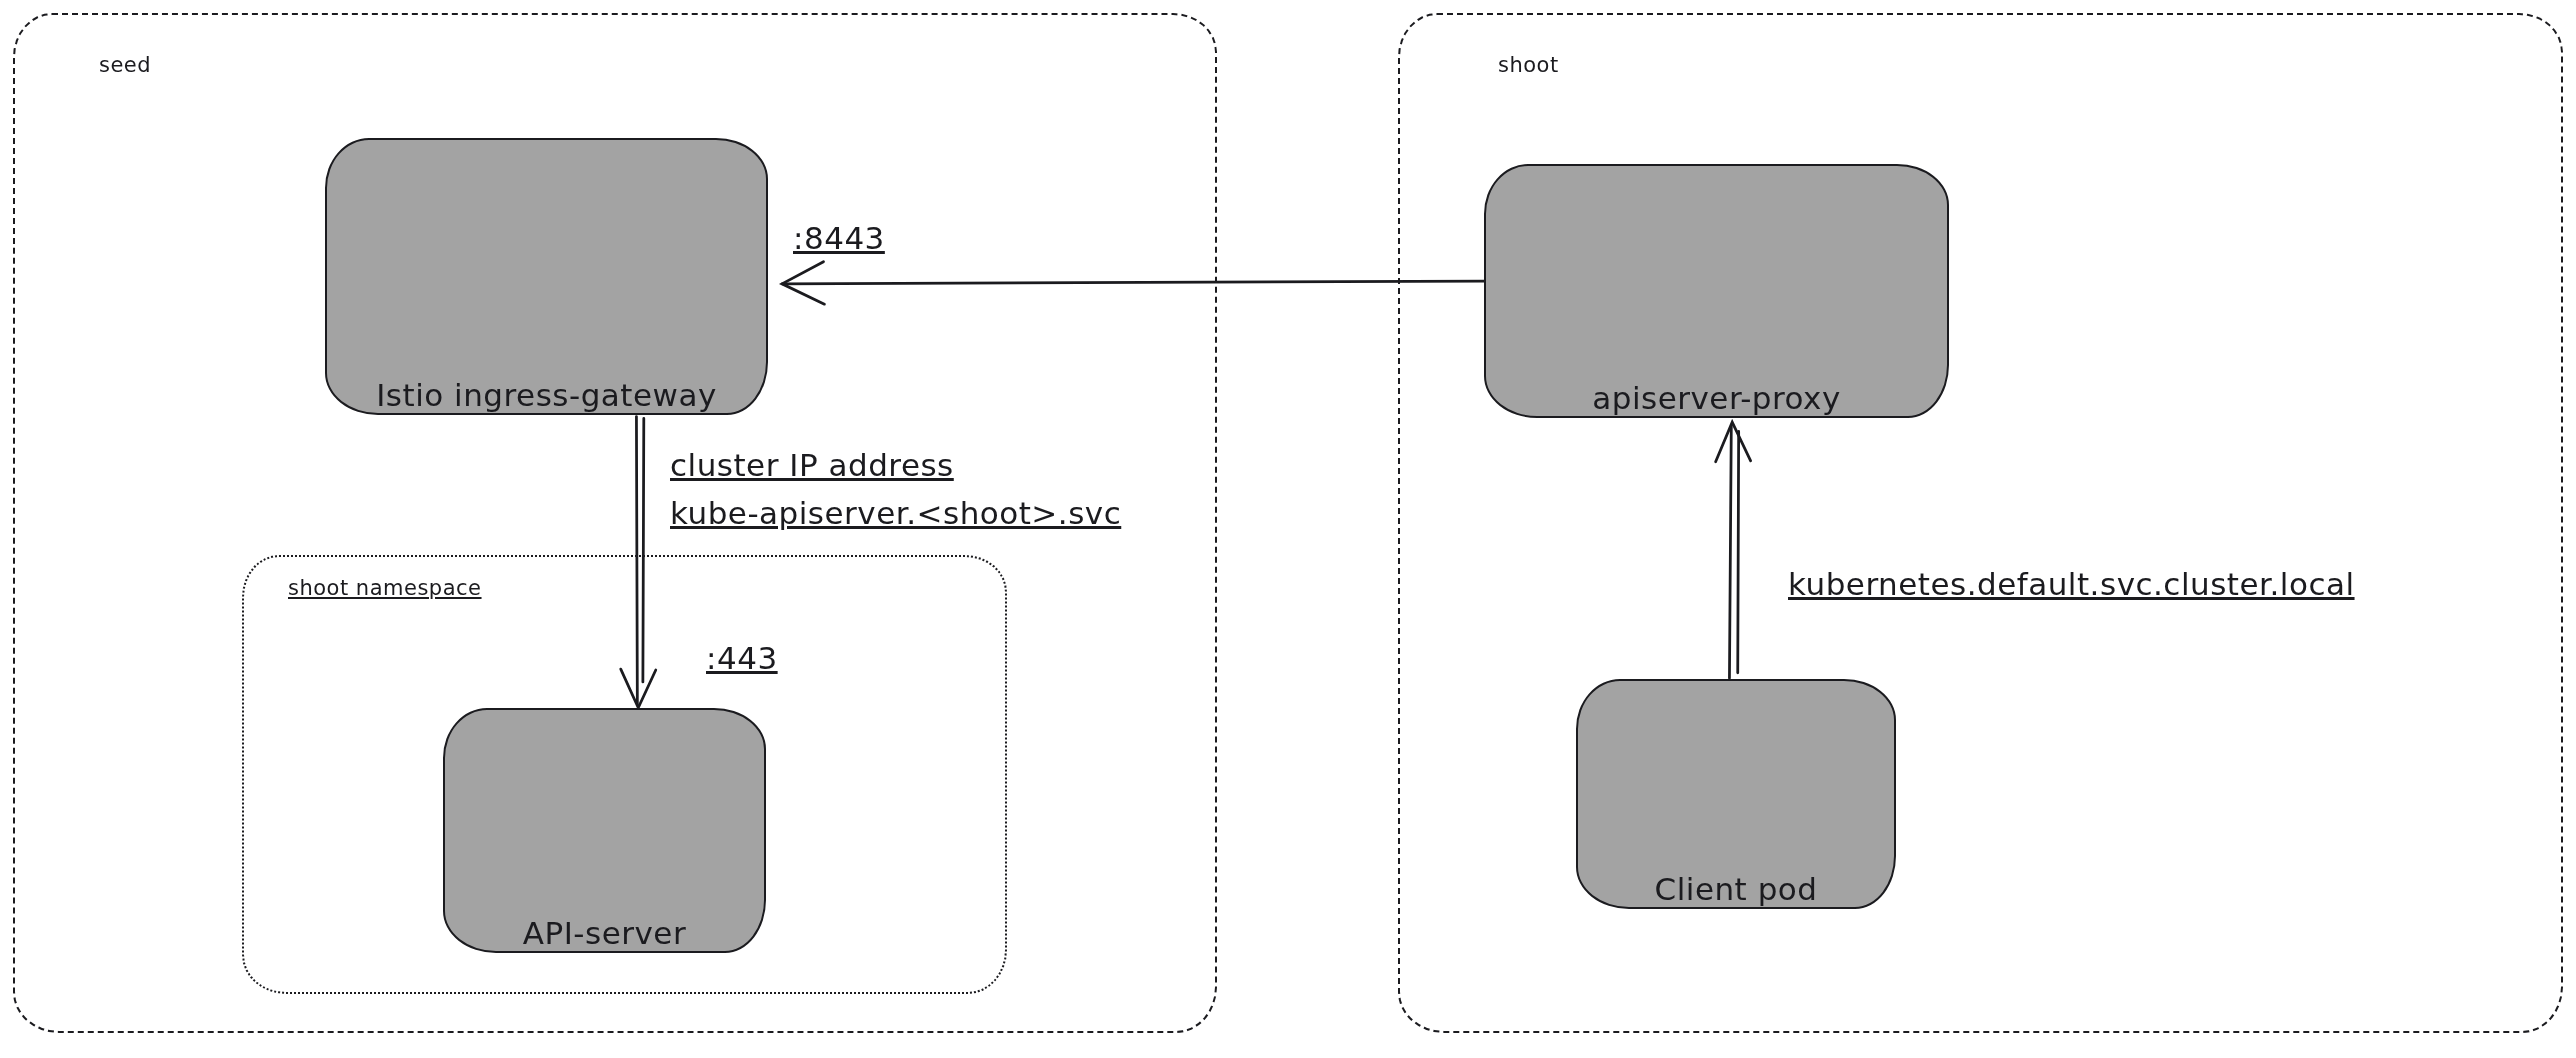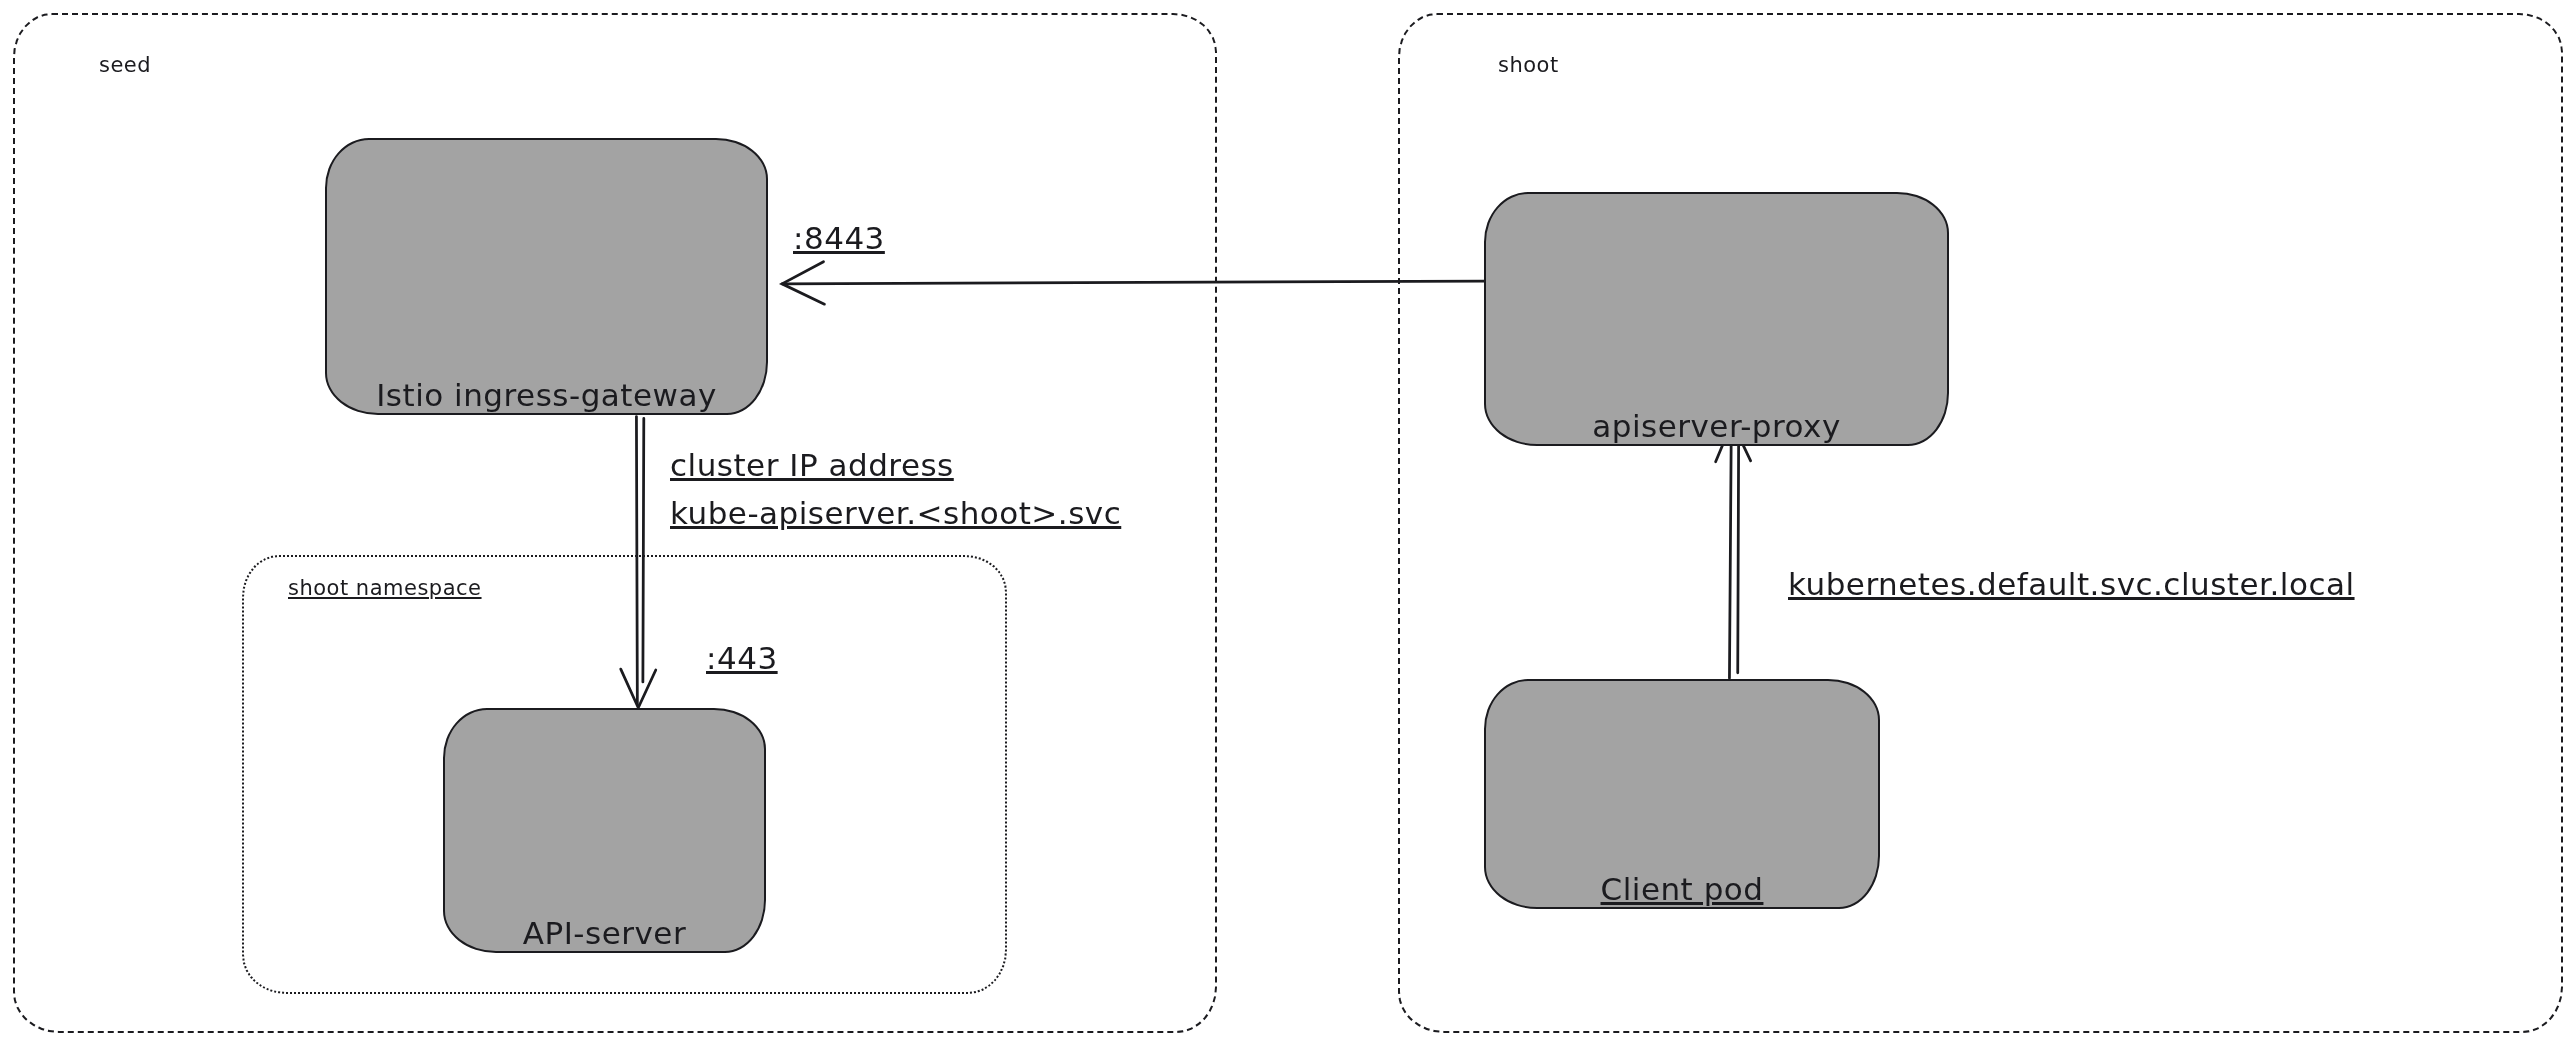--- a/index.html
+++ b/index.html
@@ -97,29 +97,29 @@
     <line x1="1876" y1="736" x2="1878" y2="462"></line>
     <line x1="1885" y1="730" x2="1886" y2="468"></line>
     <path d="M 1861 501 L 1879 458 L 1899 500"></path>
   </g>
 </svg>
 
 <div class="node" style="left:325px; top:138px; width:443px; height:277px;">
   <span>Istio ingress-gateway</span>
 </div>
 
-<div class="node" style="left:1484px; top:164px; width:465px; height:254px;margin-top:28px;">
+<div class="node" style="left:1484px; top:164px; width:465px; height:254px;">
   <span>apiserver-proxy</span>
 </div>
 
 <div class="node" style="left:443px; top:708px; width:323px; height:245px;">
   <span>API-server</span>
 </div>
 
-<div class="node" style="left:1484px; top:679px; width:396px; height:230px;text-decoration:underline;">
+<div class="node" style="left:1576px; top:679px; width:320px; height:230px;">
   <span>Client pod</span>
 </div>
 
 <div class="edge-label" style="left:793px; top:214px;">:8443</div>
 
 <div class="edge-label" style="left:670px; top:441px;">
   <div>cluster IP address</div>
   <div>kube-apiserver.&lt;shoot&gt;.svc</div>
 </div>
 

